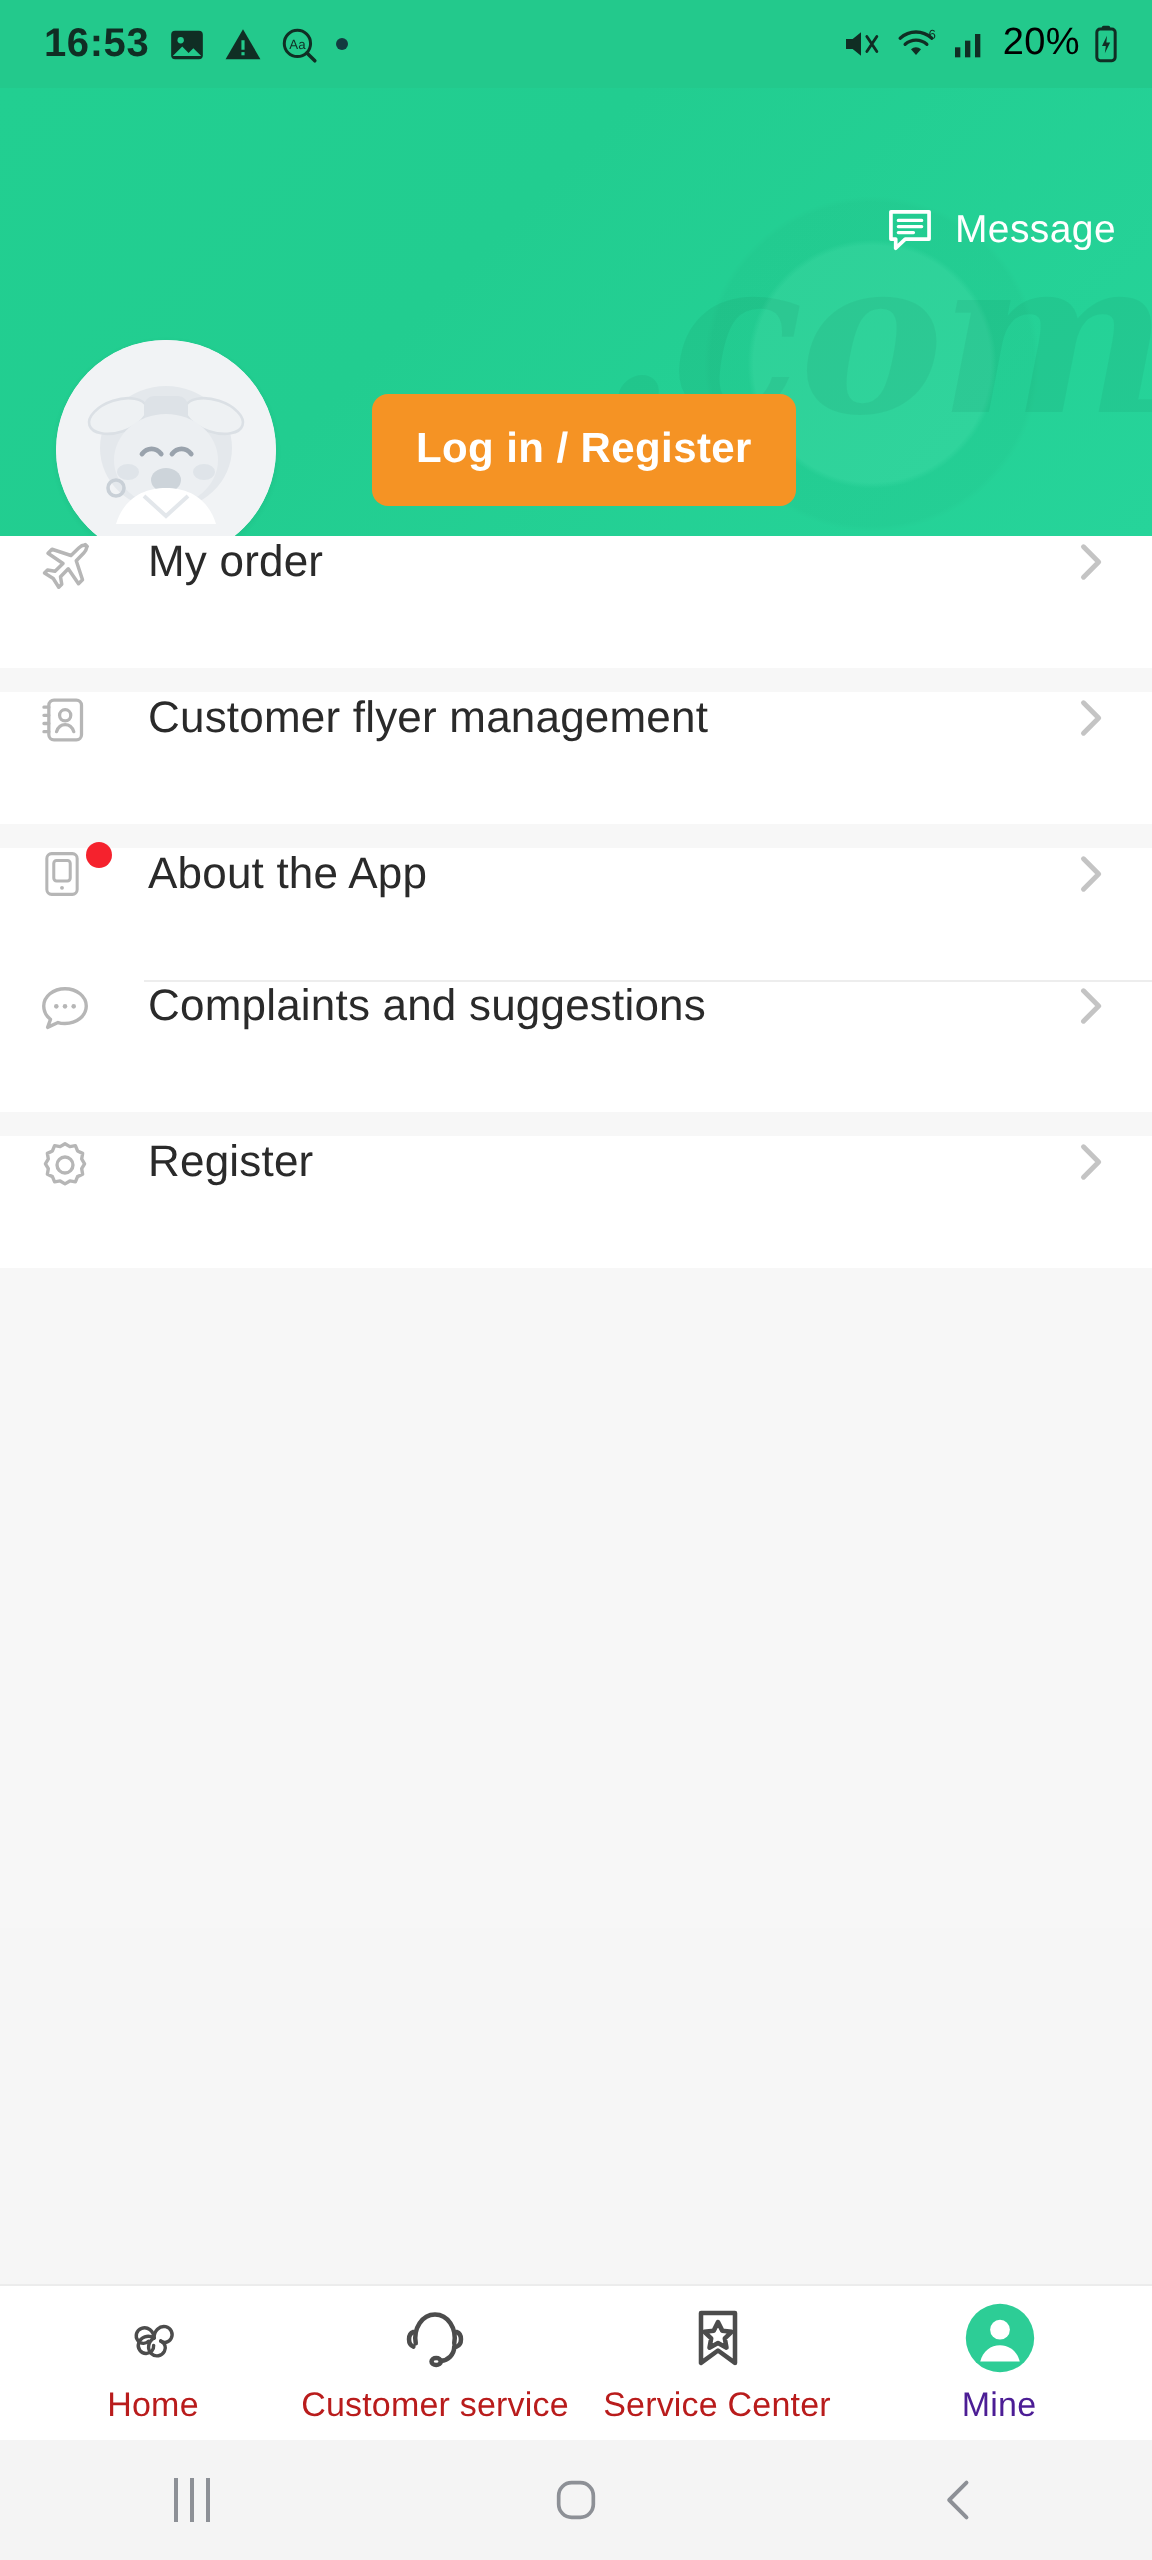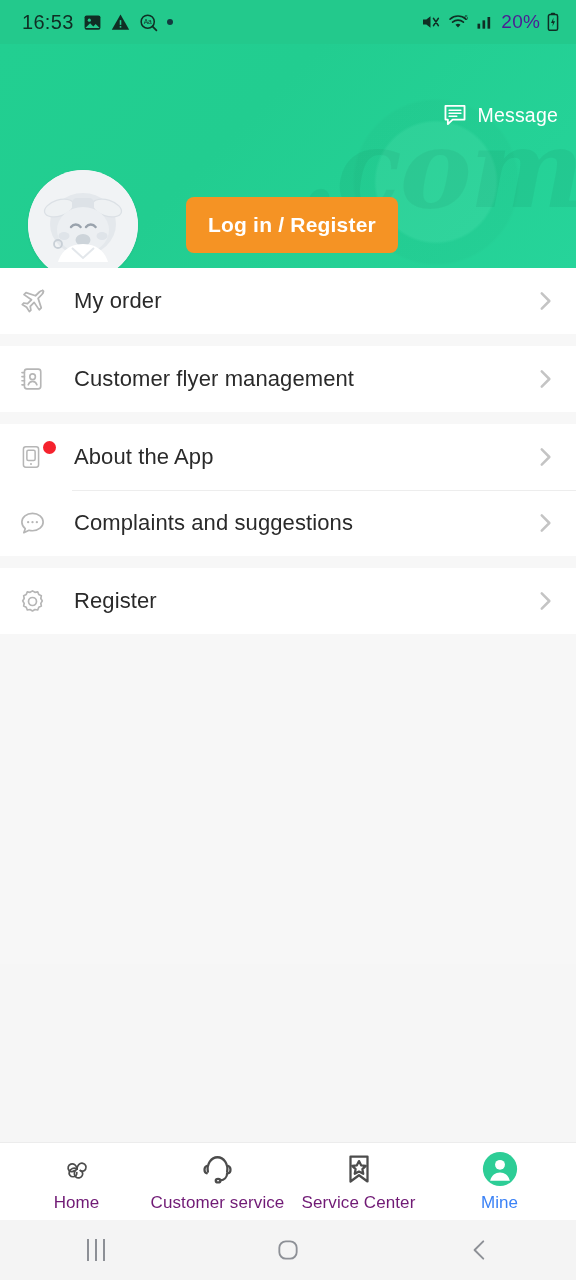--- a/index.html
+++ b/index.html
@@ -11,23 +11,23 @@
   }
   .phone { position:relative; width:576px; height:1280px; display:flex; flex-direction:column; }
 
   
   .statusbar {
     height:44px; background:#23c98c; flex:0 0 44px;
     display:flex; align-items:center; justify-content:space-between;
     padding:0 16px 0 22px; color:#0d2b21;
   }
   .sb-left { display:flex; align-items:center; gap:9px; }
-  .sb-time { font-size:20px; font-weight:400; letter-spacing:.3px; color:#102e24; }
+  .sb-time { font-size:20px; font-weight:700; letter-spacing:.3px; color:#102e24; }
   .sb-right { display:flex; align-items:center; gap:6px; }
-  .sb-batt-text { font-size:19px; font-weight:500; color:#4c1d95; letter-spacing:.2px; }
+  .sb-batt-text { font-size:19px; font-weight:500; color:#000000; letter-spacing:.2px; }
   .sb-ic { display:block; }
   .dot-small { width:6px; height:6px; border-radius:50%; background:#123; opacity:.85; }
 
   
   .header {
     position:relative; flex:0 0 224px; height:224px;
     background:linear-gradient(135deg,#22cf91 0%,#22cd90 40%,#26d49a 100%);
     overflow:hidden;
   }
   .wm {
@@ -62,21 +62,21 @@
     font-size:21px; font-weight:bold; letter-spacing:.2px;
     font-family:"Liberation Sans", sans-serif; cursor:pointer;
     white-space:nowrap;
   }
 
   
   .list-area { flex:1 1 auto; background:#f6f6f6; overflow:hidden; }
   .group { background:#ffffff; }
   .gap { height:12px; background:#f7f7f7; }
   .row {
-    height:66px; display:flex; align-items:center;
+    height:66px; display:flex; align-items:flex-start;
     padding:0 18px 0 18px; position:relative; cursor:pointer;
     background:#fff;
   }
   .row + .row::before {
     content:""; position:absolute; left:72px; right:0; top:0;
     height:1px; background:#ededed;
   }
   .row-icon {
     width:40px; flex:0 0 40px; display:flex; align-items:center; justify-content:flex-start;
     position:relative; color:#b6b6b6;
@@ -93,22 +93,22 @@
 
   
   .tabbar {
     flex:0 0 78px; height:78px; background:#ffffff;
     border-top:1px solid #ececec;
     display:flex; align-items:center; justify-content:space-around;
     padding:0 6px;
   }
   .tab { display:flex; flex-direction:column; align-items:center; gap:5px; cursor:pointer; flex:1 1 0; }
   .tab-icon { height:38px; display:flex; align-items:center; justify-content:center; color:#4c4c4c; }
-  .tab-label { font-size:17px; color:#701a75; letter-spacing:.1px; white-space:nowrap; }
-  .tab.active .tab-label { color:#3b82f6; }
+  .tab-label { font-size:17px; color:#b91c1c; letter-spacing:.1px; white-space:nowrap; }
+  .tab.active .tab-label { color:#4c1d95; }
 
   
   .navbar {
     flex:0 0 60px; height:60px; background:#f4f4f4;
     display:flex; align-items:center; justify-content:space-around;
   }
   .nav-btn { width:96px; height:60px; display:flex; align-items:center; justify-content:center; cursor:pointer; color:#8d9096; }
   .recents { display:flex; gap:6px; }
   .recents i { display:block; width:2px; height:22px; background:#8d9096; }
 </style>

